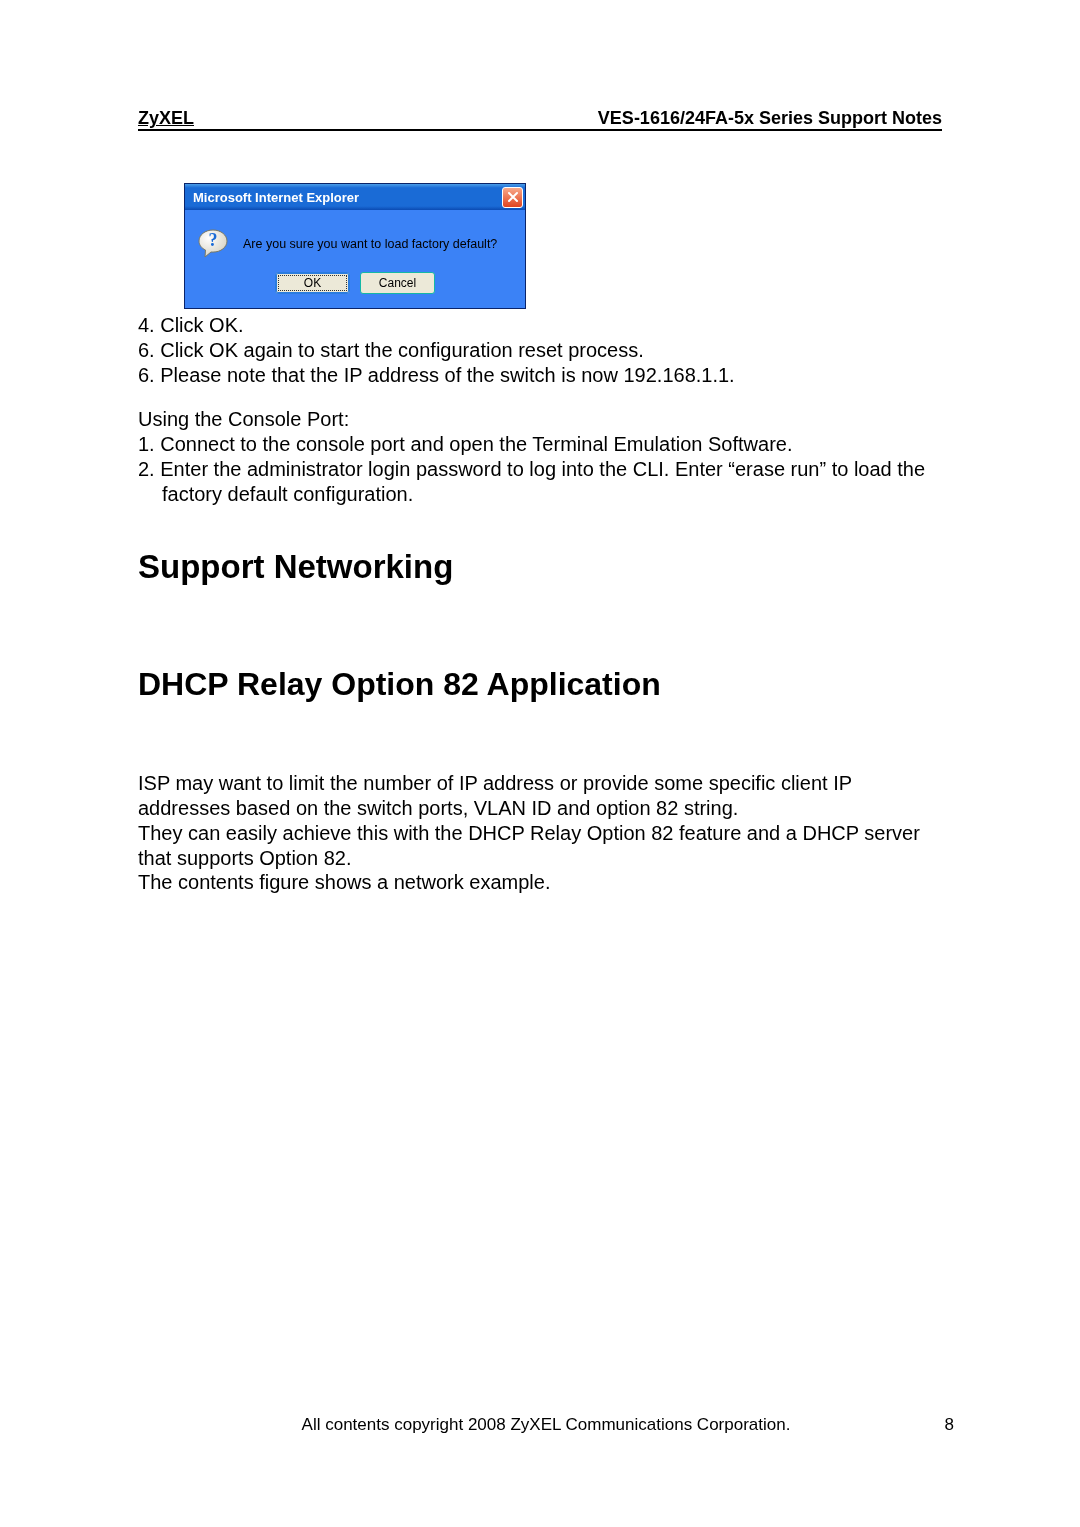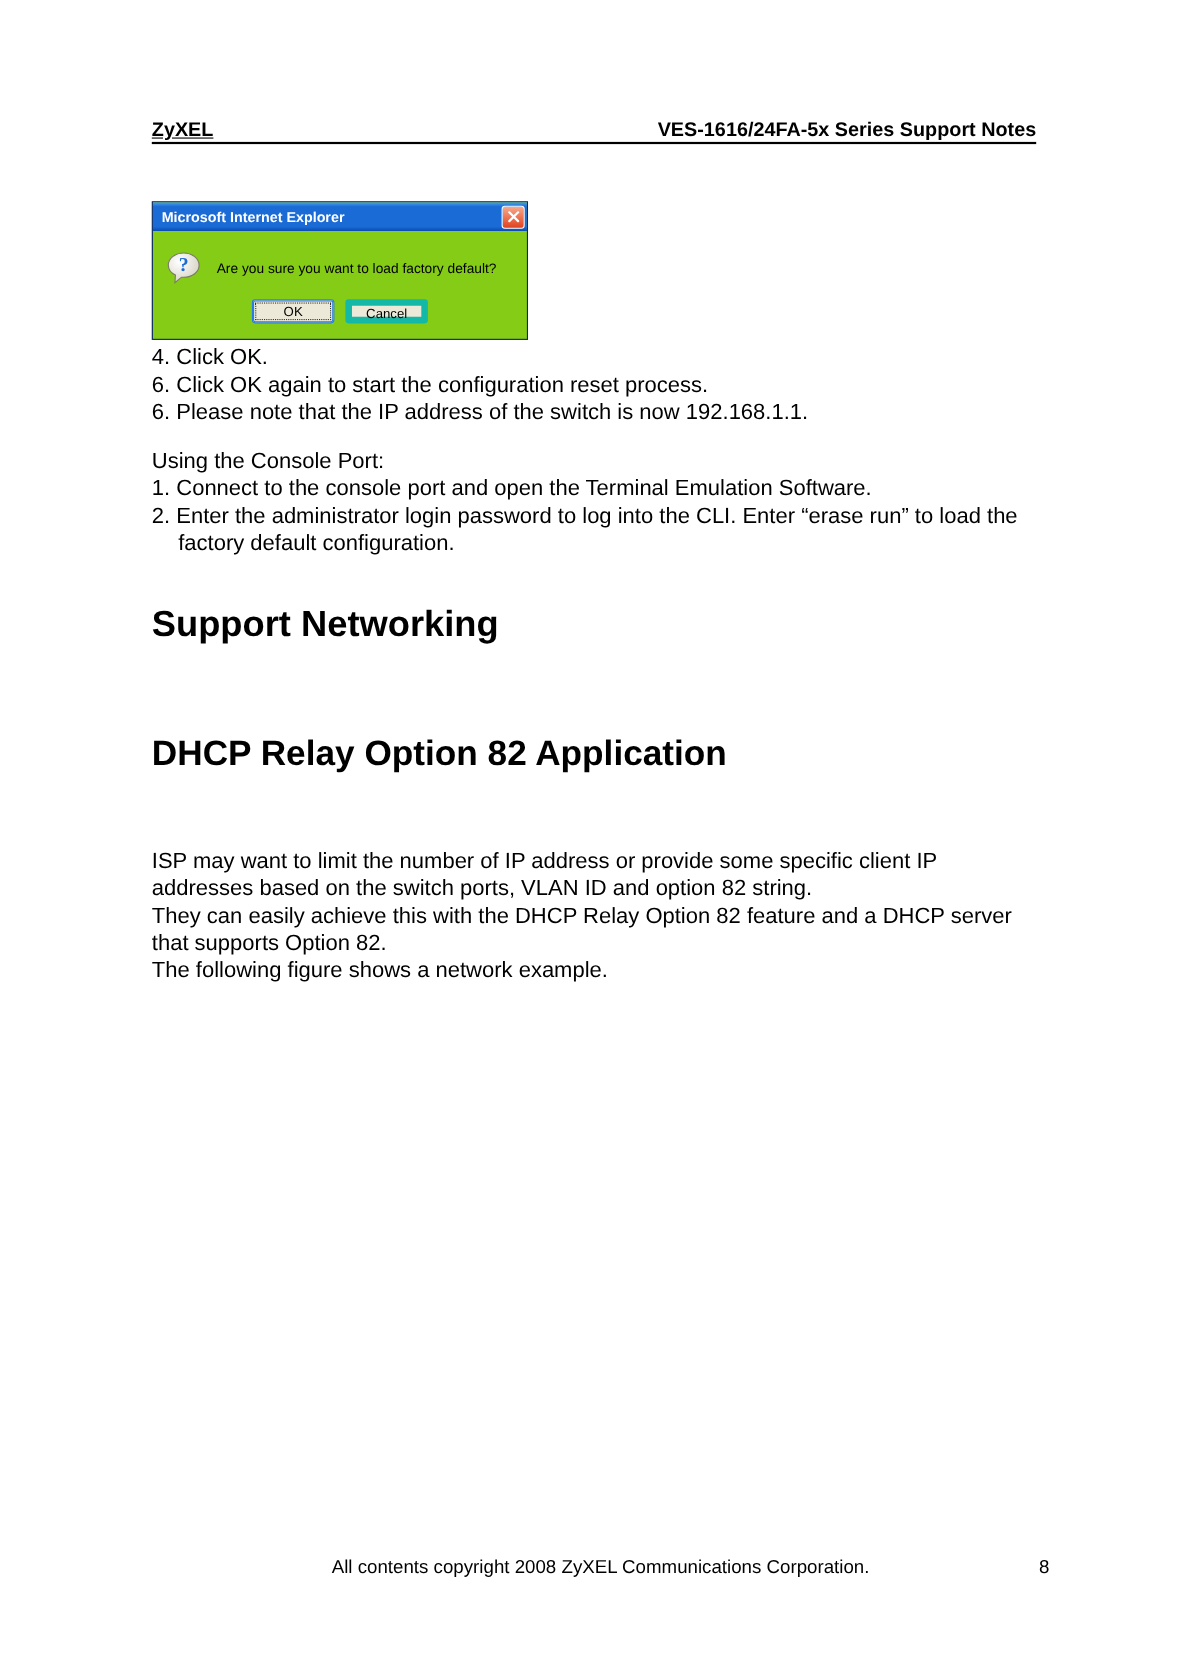--- a/index.html
+++ b/index.html
@@ -29,23 +29,24 @@
     text-decoration: underline;
   }
   .header-right {
     font-weight: bold;
     font-size: 18px;
   }
   
   .dialog {
     width: 342px;
     border: 1px solid #0a246a;
-    background: #84cc16;
+    background: #3b82f6;
     margin-bottom: 4px;
     font-family: "Tahoma", Arial, sans-serif;
+    margin-left: 46px;
   }
   .titlebar {
     height: 26px;
     background: linear-gradient(to bottom, #3a8ef0 0%, #0a5fd9 40%, #0a5fd9 60%, #3a8ef0 100%);
     background: linear-gradient(to right, #0a246a, #3a6ea5);
     background: linear-gradient(to bottom, #2a7ce0, #0a5fd9);
     display: flex;
     align-items: center;
     justify-content: space-between;
     padding: 0 2px 0 8px;
@@ -92,21 +93,21 @@
   .dialog-buttons {
     display: flex;
     justify-content: center;
     gap: 10px;
     padding: 2px 0 14px 0;
   }
   .win-btn {
     min-width: 75px;
     height: 22px;
     background: #ece9d8;
-    border: 6px solid #14b8a6;
+    border: 1px solid #14b8a6;
     border-radius: 3px;
     font-size: 12px;
     font-family: inherit;
     cursor: pointer;
     padding: 0 8px;
   }
   .win-btn.default {
     outline: 1px dotted #333;
     outline-offset: -4px;
     box-shadow: 0 0 0 1px #2a7ce0 inset;
@@ -200,21 +201,21 @@
         <span style="display:block; padding-left:24px; text-indent:-24px;">2. Enter the administrator login password to log into the CLI. Enter “erase run” to load the factory default configuration.</span>
       </div>
     </div>
 
     <h1 class="section">Support Networking</h1>
     <h2 class="subsection">DHCP Relay Option 82 Application</h2>
 
     <div class="after-h2">
       <div class="para">ISP may want to limit the number of IP address or provide some specific client IP addresses based on the switch ports, VLAN ID and option 82 string.</div>
       <div class="para">They can easily achieve this with the DHCP Relay Option 82 feature and a DHCP server that supports Option 82.</div>
-      <div class="para">The following figure shows a network example.</div>
+      <div class="para">The contents figure shows a network example.</div>
     </div>
   </div>
 </div>
 
 <div class="footer-wrap">
   <div class="footer-center">All contents copyright 2008 ZyXEL Communications Corporation.</div>
   <div class="footer-num">8</div>
 </div>
 
 </body></html>

